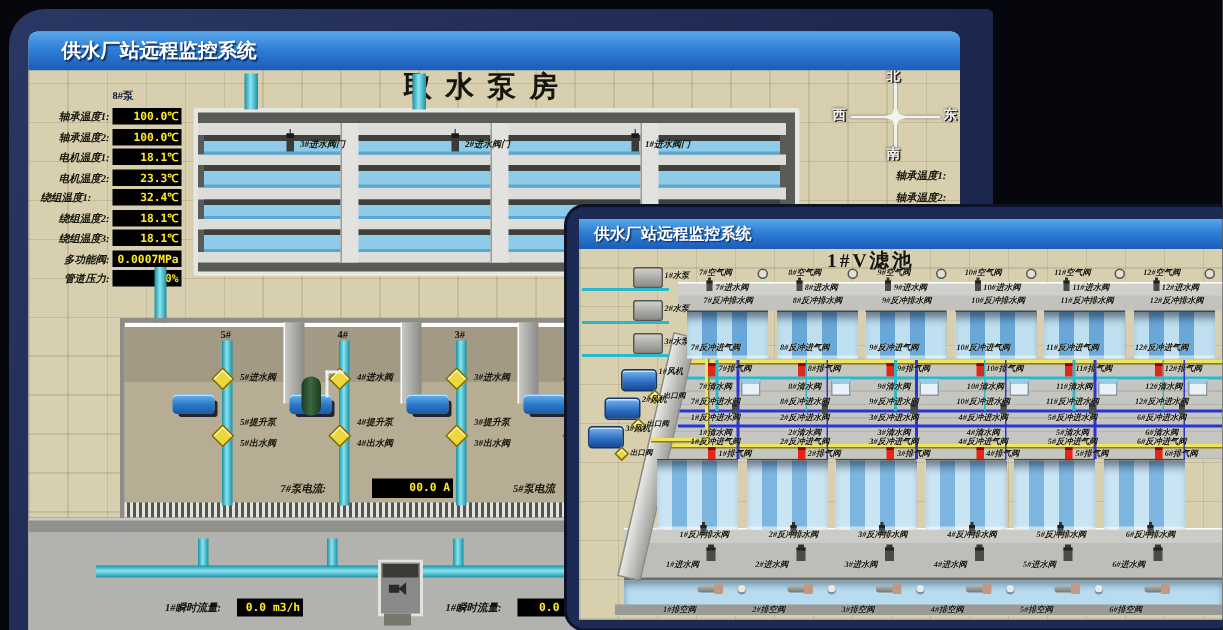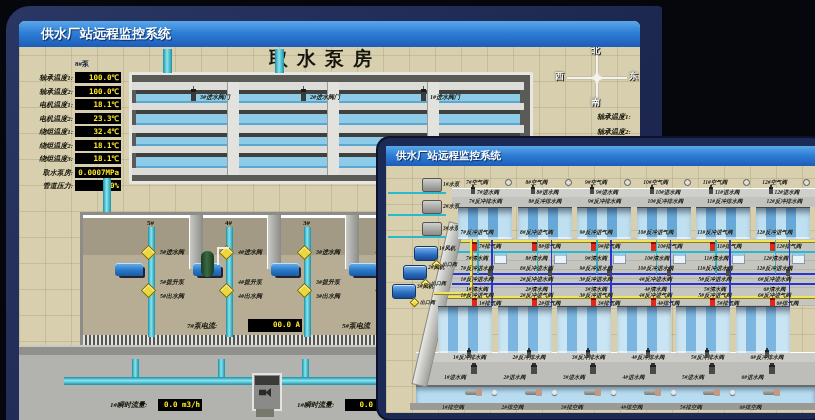--- a/index.html
+++ b/index.html
@@ -84,27 +84,27 @@
     <div class="lbl" style="left:56px;top:13px;color:#101a3a;font-style:normal">8#泵</div>
     <div id="bw-panel" style="position:absolute;left:8px;top:25px;width:100px;height:130px">
         <div class="lbl" style="left: 0px; top: 2px; width: 46px; text-align: right;">轴承温度1:</div>
         <div class="val" style="left: 48px; top: 0px; width: 46px; height: 11px;">100.0℃</div>
         <div class="lbl" style="left: 0px; top: 15.5px; width: 46px; text-align: right;">轴承温度2:</div>
         <div class="val" style="left: 48px; top: 13.5px; width: 46px; height: 11px;">100.0℃</div>
         <div class="lbl" style="left: 0px; top: 29px; width: 46px; text-align: right;">电机温度1:</div>
         <div class="val" style="left: 48px; top: 27px; width: 46px; height: 11px;">18.1℃</div>
         <div class="lbl" style="left: 0px; top: 42.5px; width: 46px; text-align: right;">电机温度2:</div>
         <div class="val" style="left: 48px; top: 40.5px; width: 46px; height: 11px;">23.3℃</div>
-        <div class="lbl" style="left: 0px; top: 56px; width: 46px; text-align: right;">绕组温度1:</div>
+        <div class="lbl" style="left: 0px; top: 56px; width: 46px; text-align: left;">绕组温度1:</div>
         <div class="val" style="left: 48px; top: 54px; width: 46px; height: 11px;">32.4℃</div>
         <div class="lbl" style="left: 0px; top: 69.5px; width: 46px; text-align: right;">绕组温度2:</div>
         <div class="val" style="left: 48px; top: 67.5px; width: 46px; height: 11px;">18.1℃</div>
         <div class="lbl" style="left: 0px; top: 83px; width: 46px; text-align: right;">绕组温度3:</div>
         <div class="val" style="left: 48px; top: 81px; width: 46px; height: 11px;">18.1℃</div>
-        <div class="lbl" style="left: 0px; top: 96.5px; width: 46px; text-align: right;">取水泵房:</div>
+        <div class="lbl" style="left: 0px; top: 96.5px; width: 46px; text-align: right;">多功能阀:</div>
         <div class="val" style="left: 48px; top: 94.5px; width: 46px; height: 11px;">0.0007MPa</div>
         <div class="lbl" style="left: 0px; top: 110px; width: 46px; text-align: right;">管道压力:</div>
         <div class="val" style="left: 48px; top: 108px; width: 46px; height: 11px;">0%</div>
       </div>
 
     <div id="tank" style="position:absolute;left:110px;top:25px;width:398px;height:106px;background:#5a5a56;border:3px solid #e6e6e2;border-radius:2px">
         <div style="position: absolute; left: 0px; top: 7px; width: 392px; height: 8px; background-color: rgb(220, 220, 216);"></div>
         <div style="position: absolute; left: 0px; top: 28px; width: 392px; height: 7px; background-color: rgb(220, 220, 216);"></div>
         <div style="position: absolute; left: 0px; top: 50px; width: 392px; height: 8px; background-color: rgb(220, 220, 216);"></div>
         <div style="position: absolute; left: 0px; top: 71px; width: 392px; height: 7px; background-color: rgb(220, 220, 216);"></div>
@@ -204,20 +204,21 @@
       <div class="lbl t6" style="left: 411px; top: 47px;">1#进水阀门</div>
     </div>
 </div>
 
 <div style="position:absolute;left:378px;top:138px;width:445px;height:281px;background:#1c2b55;border-radius:12px;box-shadow:0 0 0 2px #0c1328"></div>
 <div class="win" id="frontWin" style="left:386px;top:146px;width:429px;height:267px">
   <div class="tbar" style="height:20px;font-size:10.5px;padding-left:10px">
     <span>供水厂站远程监控系统</span>
   </div>
   <div class="scene" id="fsc" style="left:0;top:20px;width:429px;height:247px">
+    <div style="position:absolute;left:0;right:40px;top:1px;text-align:center;font:bold 13px/14px 'Liberation Serif',serif;color:#15150f;letter-spacing:2px">1#V滤池</div>
 
     <div class="strip" style="top:22px;height:9px;left:66px;background:#cfcfcb;border-top:1px solid #fff"></div>
     <div class="strip" style="top:31px;height:10px;left:66px;background:#c2c2be"></div>
     <div class="strip" style="top:72px;height:68px;left:60px;background:#c6c6c0;background-image:repeating-linear-gradient(0deg,rgba(90,90,80,.15) 0 1px,transparent 1px 9px)"></div>
     <div class="strip" style="top:186px;height:10px;left:30px;background:#cbcbc7;border-top:1px solid #fff"></div>
     <div class="strip" style="top:196px;height:23px;left:30px;background:#bdbdb9"></div>
     <div class="strip" style="top:219px;height:18px;left:30px;background:#b7dcef;border-top:2px solid #6a6a66;box-shadow:inset 0 3px 4px rgba(20,40,70,.4)"></div>
     <div class="strip" style="top:237px;height:7px;left:24px;background:#9a9a96"></div>
 
     <div class="yline" style="left:60px;top:74px;width:369px"></div>

